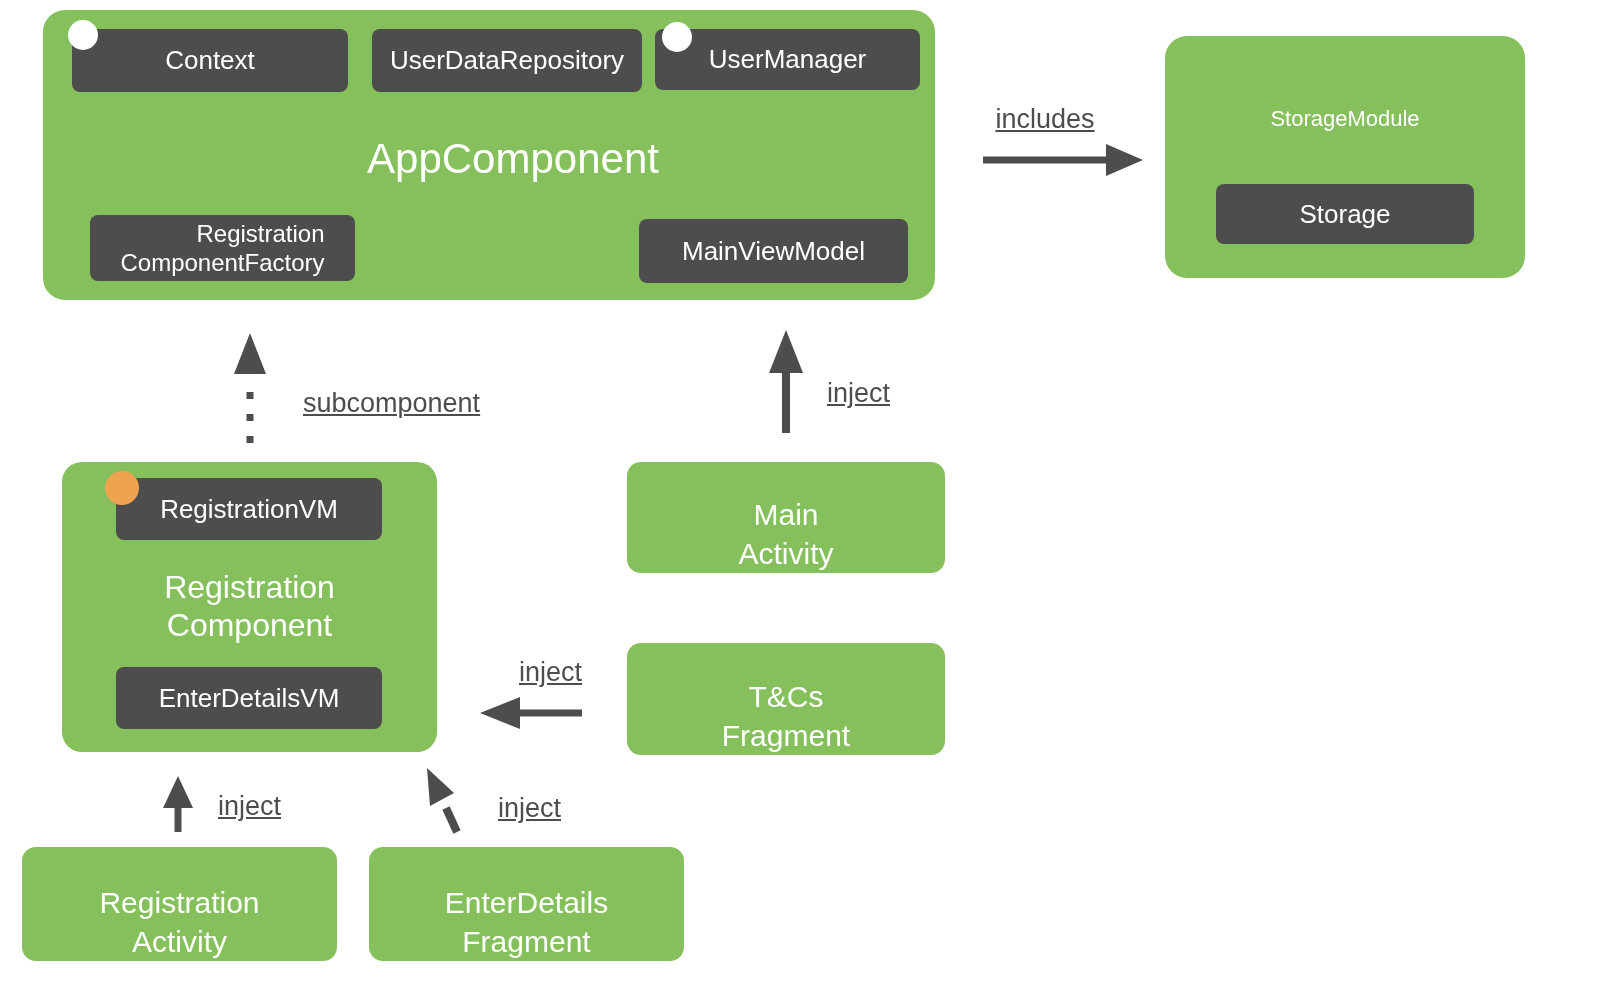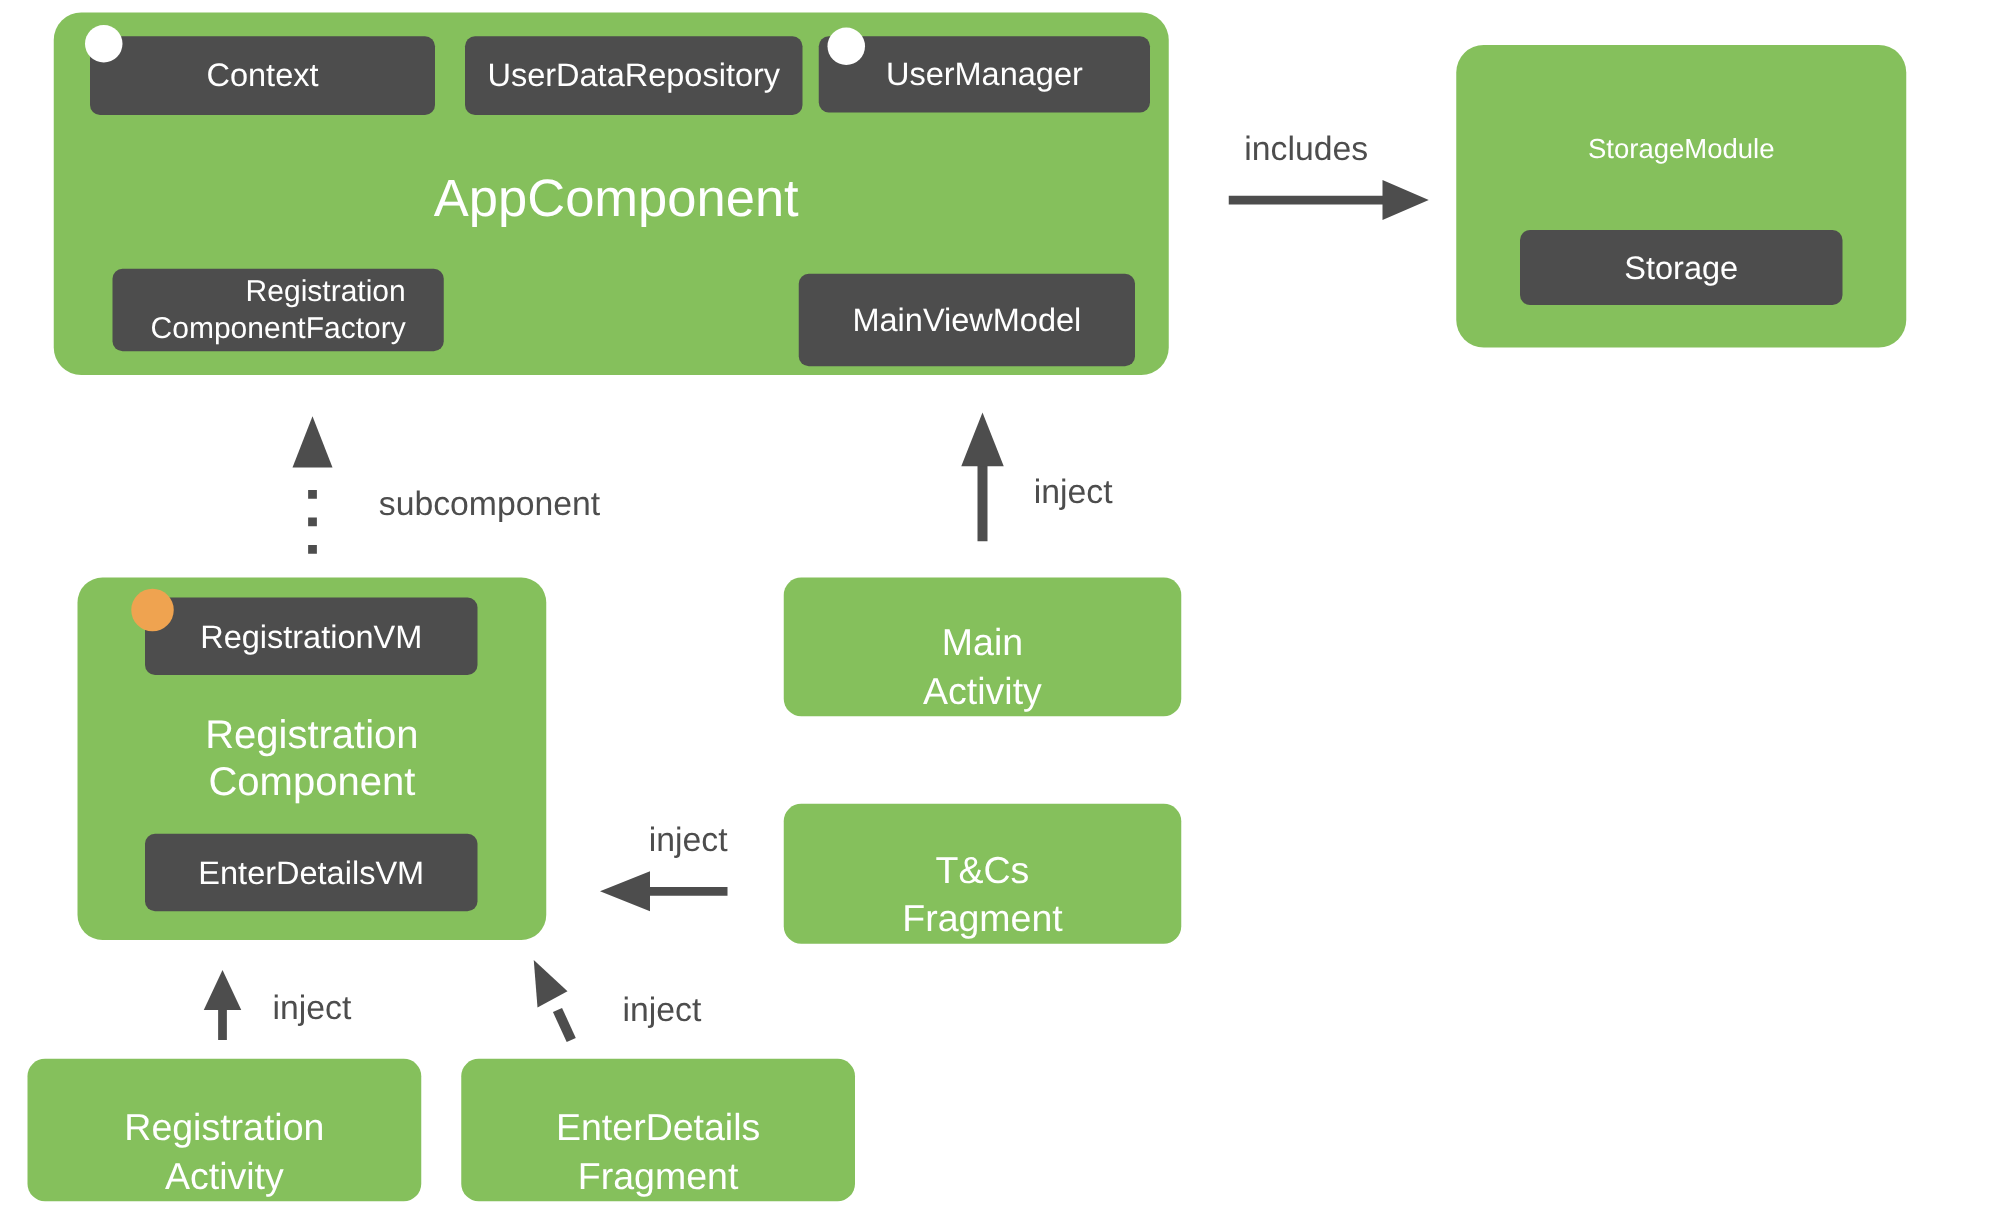--- a/index.html
+++ b/index.html
@@ -19,21 +19,21 @@
   }
   .chip{
     position:absolute;background:#4D4D4D;border-radius:8px;color:#ffffff;
     display:flex;align-items:center;justify-content:center;text-align:right;
     font-size:26px;font-weight:400;
   }
   .dot{position:absolute;border-radius:50%;}
   .dot.white{background:#ffffff;}
   .dot.orange{background:#EFA350;}
   .label{
-    position:absolute;color:#4D4D4D;font-size:27px;font-weight:400;white-space:nowrap;
+    position:absolute;color:#4D4D4D;font-size:27px;font-weight:400;white-space:nowrap;text-decoration:underline;
   }
   .arrows{position:absolute;left:0;top:0;pointer-events:none;}
 </style>
 </head>
 <body>
 
 <div class="canvas">
 
   <svg class="arrows" width="1600" height="981" viewBox="0 0 1600 981">
     <g fill="#4D4D4D" stroke="#4D4D4D">
@@ -56,33 +56,33 @@
       <line x1="178" y1="832" x2="178" y2="802" stroke-width="7"></line>
       <polygon points="178,776 163,808 193,808" stroke="none"></polygon>
     </g>
     <g fill="#4D4D4D" stroke="#4D4D4D">
       <line x1="457" y1="832" x2="446" y2="808" stroke-width="8"></line>
       <polygon points="427,768 454,793 430,806" stroke="none"></polygon>
     </g>
   </svg>
 
   <div class="box" style="left:43px;top:10px;width:892px;height:290px;"></div>
-  <div class="box-title" style="left:43px;top:134px;width:900px;font-size:42px;line-height:50px;">AppComponent</div>
+  <div class="box-title" style="left:43px;top:134px;width:900px;font-size:42px;line-height:50px;padding-left:20px;">AppComponent</div>
 
   <div class="chip" style="left:72px;top:29px;width:276px;height:63px;">Context</div>
   <div class="dot white" style="left:68px;top:20px;width:30px;height:30px;"></div>
 
   <div class="chip" style="left:372px;top:29px;width:270px;height:63px;">UserDataRepository</div>
 
   <div class="chip" style="left:655px;top:29px;width:265px;height:61px;">UserManager</div>
   <div class="dot white" style="left:662px;top:22px;width:30px;height:30px;"></div>
 
   <div class="chip" style="left:90px;top:215px;width:265px;height:66px;font-size:24px;line-height:29px;">Registration<br>ComponentFactory</div>
 
-  <div class="chip" style="left:639px;top:219px;width:269px;height:74px;">MainViewModel</div>
+  <div class="chip" style="left:639px;top:219px;width:269px;height:64px;">MainViewModel</div>
 
   <div class="label" style="left:975px;top:104px;width:140px;text-align:center;">includes</div>
 
   <div class="box" style="left:1165px;top:36px;width:360px;height:242px;"></div>
   <div class="box-title" style="left:1165px;top:100px;width:360px;font-size:22px;line-height:38px;">StorageModule</div>
   <div class="chip" style="left:1216px;top:184px;width:258px;height:60px;">Storage</div>
 
   <div class="label" style="left:303px;top:388px;">subcomponent</div>
 
   <div class="label" style="left:827px;top:378px;">inject</div>

